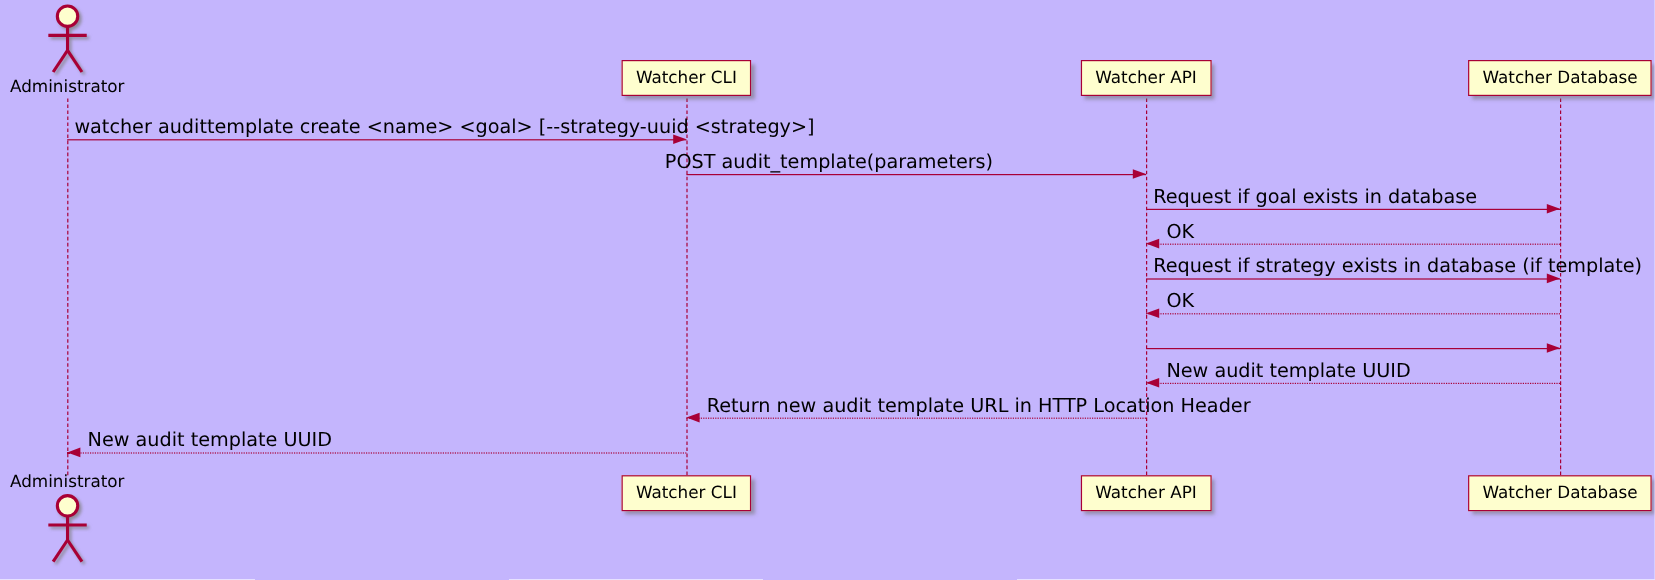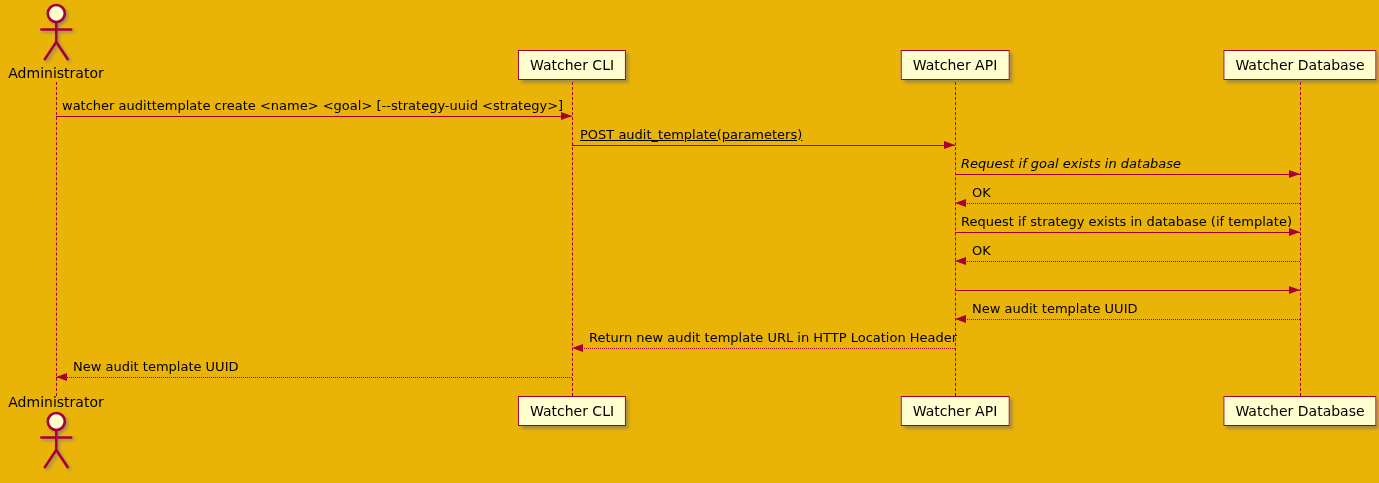--- a/index.html
+++ b/index.html
@@ -40,21 +40,21 @@
   }
   .actor-figure { display: block; line-height: 0; }
   .actor-label {
     font-size: 14px;
     line-height: 17px;
     color: #000000;
     white-space: nowrap;
   }
   .msg-label {
     position: absolute;
-    font-size: 13px;
+    font-size: 16px;
     line-height: 14px;
     color: #000000;
     white-space: nowrap;
     z-index: 2;
   }
   .msg-line { position: absolute; height: 0; z-index: 2; }
   .msg-line.solid  { border-top: 1.7px solid #A80036; }
   .msg-line.dotted { border-top: 1.7px dotted #A80036; }
   .arrowhead {
     position: absolute;
@@ -62,21 +62,21 @@
     border-top: 4.5px solid transparent;
     border-bottom: 4.5px solid transparent;
     z-index: 2;
   }
   .arrowhead.right { border-left: 11px solid #A80036; }
   .arrowhead.left  { border-right: 11px solid #A80036; }
 </style>
 </head>
 <body>
 
-<div id="canvas" style="width: 1379px; height: 483px; background: #eab308;">
+<div id="canvas" style="width: 1379px; height: 483px; background: #c4b5fd;">
     <div class="lifeline" style="left: 56px; top: 82px; height: 314px;"></div>
     <div class="lifeline" style="left: 572px; top: 82px; height: 314px;"></div>
     <div class="lifeline" style="left: 955px; top: 82px; height: 314px;"></div>
     <div class="lifeline" style="left: 1300px; top: 82px; height: 314px;"></div>
     <div class="actor-wrap" style="left: 56px; top: 3px;">
       <span class="actor-figure"><svg width="44" height="62" viewBox="0 0 44 62" style="filter:drop-shadow(2.5px 2px 1.5px rgba(125,125,125,0.75))">
           <g fill="none" stroke="#A80036" stroke-width="2.6">
             <circle cx="22" cy="10.5" r="8.5" fill="#FEFECE"></circle>
             <line x1="22" y1="19" x2="22" y2="39"></line>
             <line x1="6" y1="26.5" x2="38" y2="26.5"></line>
@@ -102,24 +102,24 @@
     <div class="pbox" style="left: 572px; top: 396px;">Watcher CLI</div>
     <div class="pbox" style="left: 955px; top: 50px;">Watcher API</div>
     <div class="pbox" style="left: 955px; top: 396px;">Watcher API</div>
     <div class="pbox" style="left: 1300px; top: 50px;">Watcher Database</div>
     <div class="pbox" style="left: 1300px; top: 396px;">Watcher Database</div>
     <div class="msg-line solid" style="left: 56px; top: 116px; width: 516px;"></div>
     <div class="arrowhead right" style="top: 111.5px; left: 561px;"></div>
     <div class="msg-label" style="left: 62px; top: 99px;">watcher audittemplate create &lt;name&gt; &lt;goal&gt; [--strategy-uuid &lt;strategy&gt;]</div>
     <div class="msg-line solid" style="left: 572px; top: 145px; width: 383px;"></div>
     <div class="arrowhead right" style="top: 140.5px; left: 944px;"></div>
-    <div class="msg-label" style="left: 580px; top: 128px; text-decoration: underline;">POST audit_template(parameters)</div>
+    <div class="msg-label" style="left: 554px; top: 128px;">POST audit_template(parameters)</div>
     <div class="msg-line solid" style="left: 955px; top: 174px; width: 345px;"></div>
     <div class="arrowhead right" style="top: 169.5px; left: 1289px;"></div>
-    <div class="msg-label" style="left: 961px; top: 157px; font-style: italic;">Request if goal exists in database</div>
+    <div class="msg-label" style="left: 961px; top: 157px;">Request if goal exists in database</div>
     <div class="msg-line dotted" style="left: 955px; top: 203px; width: 345px;"></div>
     <div class="arrowhead left" style="top: 198.5px; left: 955px;"></div>
     <div class="msg-label" style="left: 972px; top: 186px;">OK</div>
     <div class="msg-line solid" style="left: 955px; top: 232px; width: 345px;"></div>
     <div class="arrowhead right" style="top: 227.5px; left: 1289px;"></div>
     <div class="msg-label" style="left: 961px; top: 215px;">Request if strategy exists in database (if template)</div>
     <div class="msg-line dotted" style="left: 955px; top: 261px; width: 345px;"></div>
     <div class="arrowhead left" style="top: 256.5px; left: 955px;"></div>
     <div class="msg-label" style="left: 972px; top: 244px;">OK</div>
     <div class="msg-line solid" style="left: 955px; top: 290px; width: 345px;"></div>

